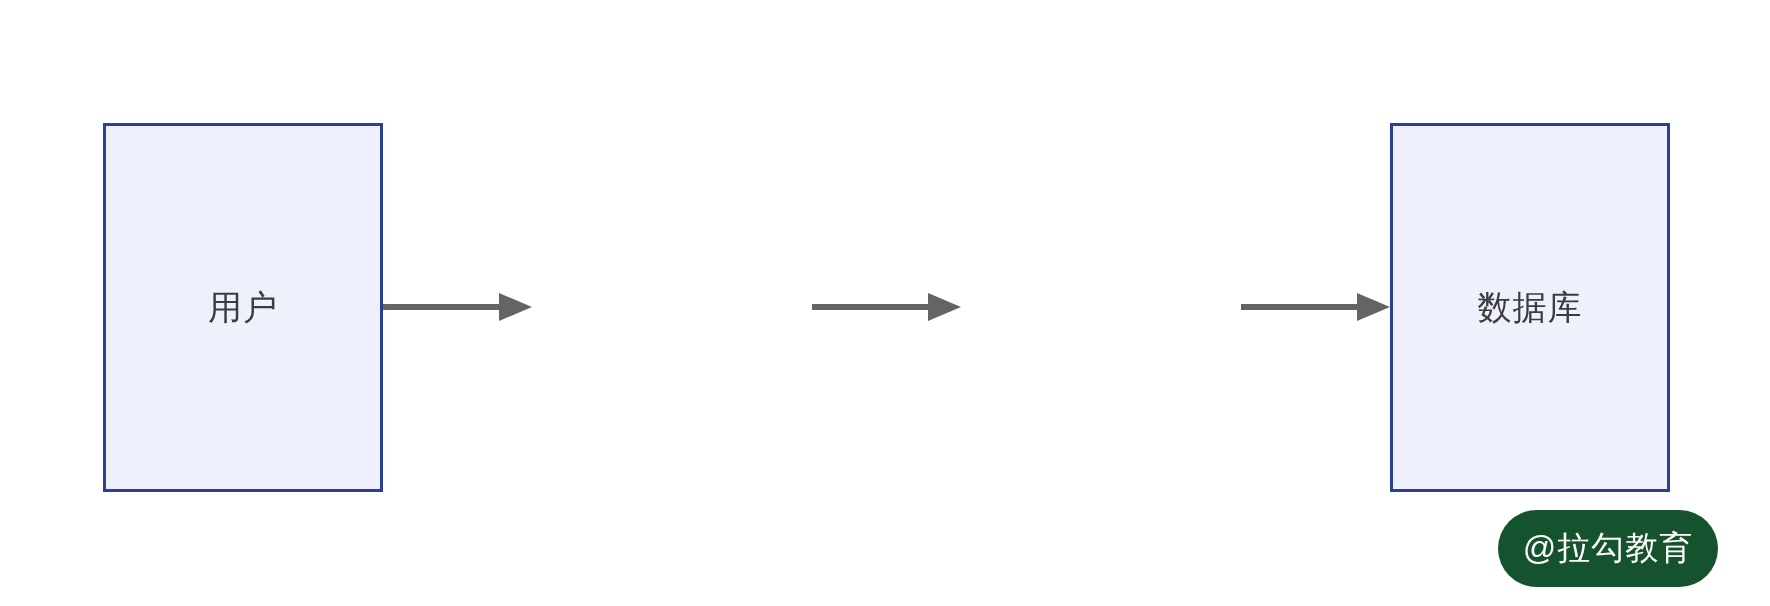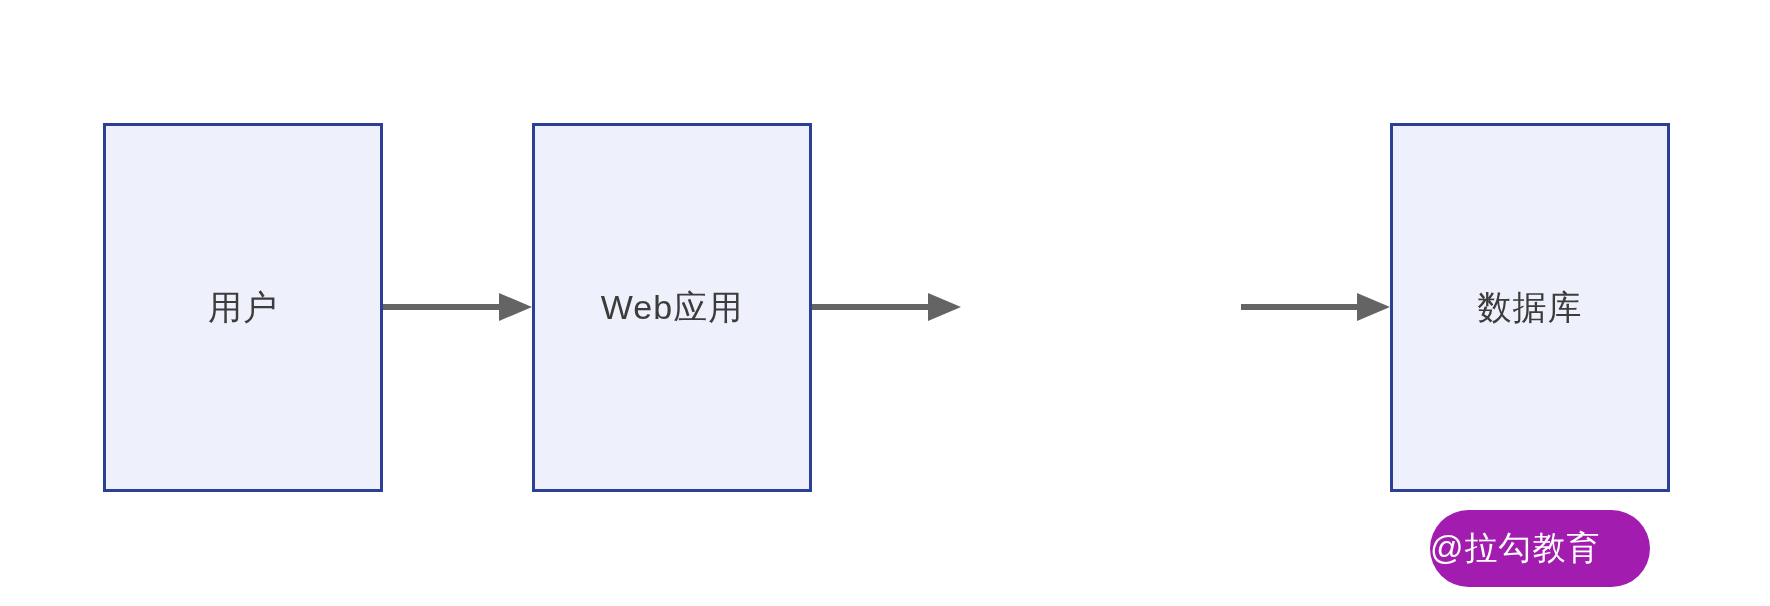--- a/index.html
+++ b/index.html
@@ -47,28 +47,29 @@
     top: 292px;
     width: 149px;
     height: 30px;
     display: block;
   }
   .arrow-1 { left: 383px; }
   .arrow-2 { left: 812px; }
   .arrow-3 { left: 1241px; }
   .watermark {
     position: absolute;
-    left: 1430px;
+    left: 1498px;
     top: 510px;
     width: 220px;
     height: 77px;
-    background: #a21caf;
+    background: #14532d;
     border-radius: 39px;
     display: flex;
     align-items: center;
+    justify-content: center;
   }
   .watermark-text {
     color: #fdfdfd;
     font-size: 33px;
     letter-spacing: 1px;
     white-space: nowrap;
   }
 </style>
 </head>
 <body>
@@ -77,23 +78,20 @@
 
   <div class="node node-1">
     <span class="node-label">用户</span>
   </div>
 
   <svg class="arrow arrow-1" viewBox="0 0 149 30">
     <line x1="0" y1="15" x2="118" y2="15" stroke="#646464" stroke-width="6"></line>
     <polygon points="116,1 149,15 116,29" fill="#646464"></polygon>
   </svg>
 
-  <div class="node node-2">
-    <span class="node-label">Web应用</span>
-  </div>
 
   <svg class="arrow arrow-2" viewBox="0 0 149 30">
     <line x1="0" y1="15" x2="118" y2="15" stroke="#646464" stroke-width="6"></line>
     <polygon points="116,1 149,15 116,29" fill="#646464"></polygon>
   </svg>
 
 
   <svg class="arrow arrow-3" viewBox="0 0 149 30">
     <line x1="0" y1="15" x2="118" y2="15" stroke="#646464" stroke-width="6"></line>
     <polygon points="116,1 149,15 116,29" fill="#646464"></polygon>

